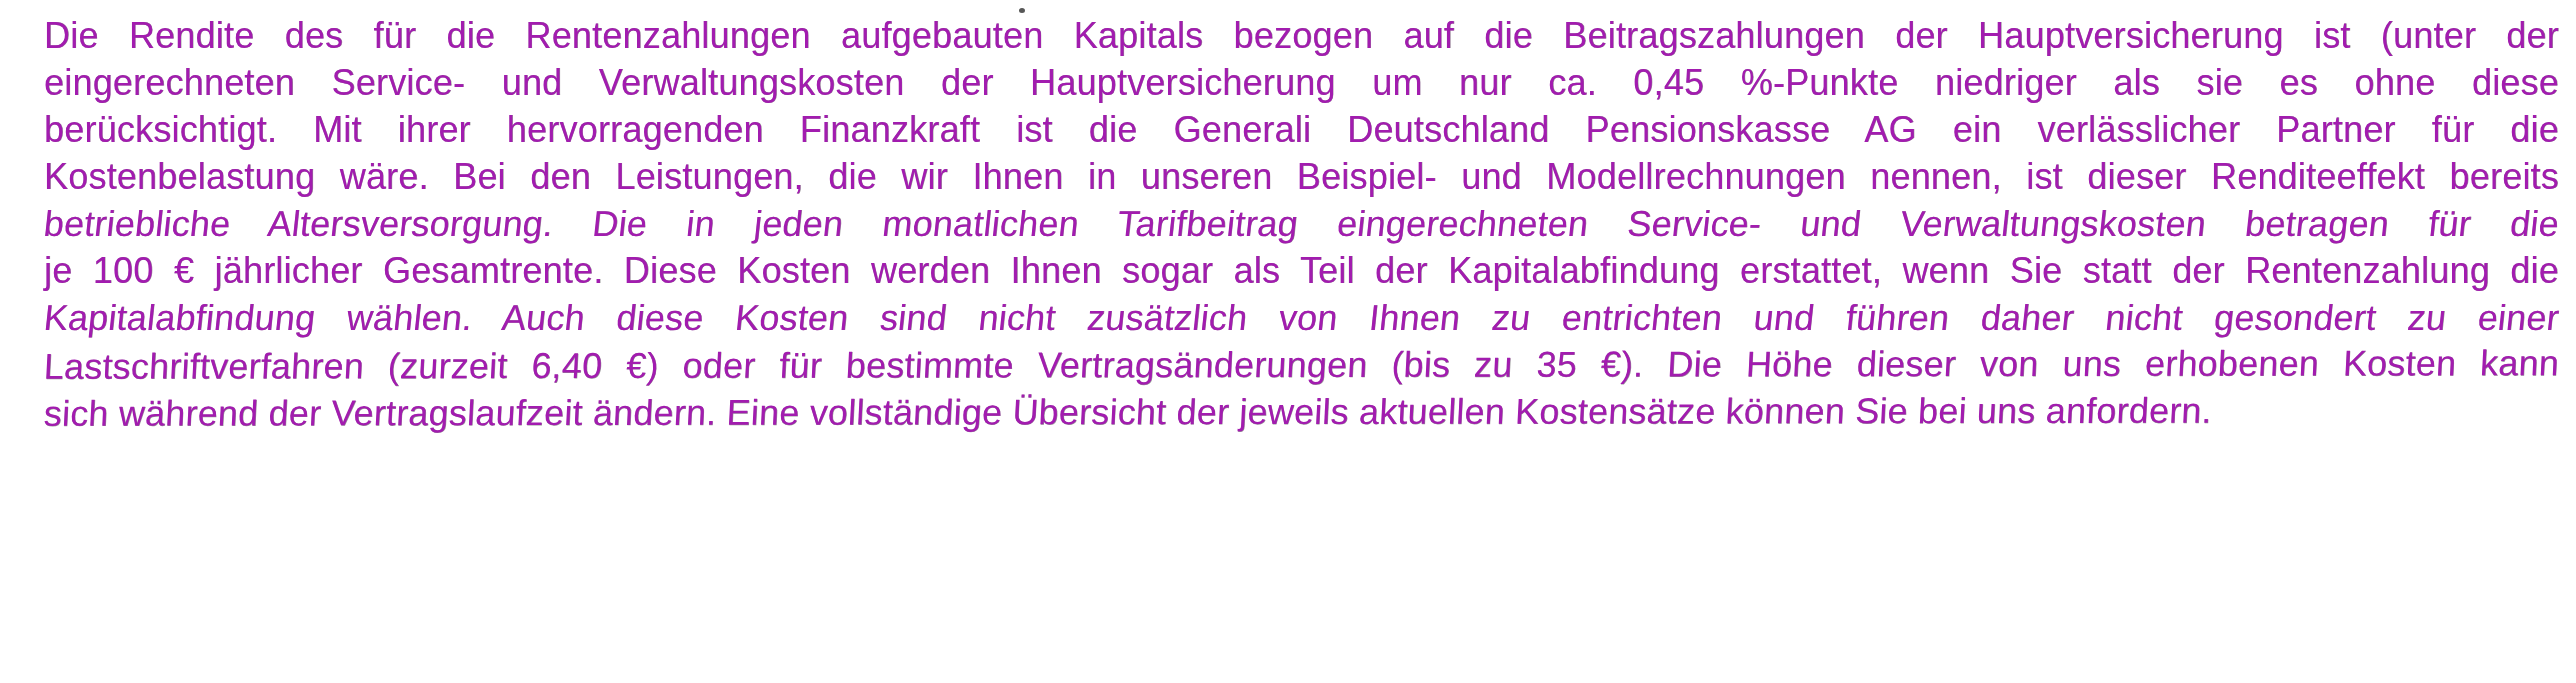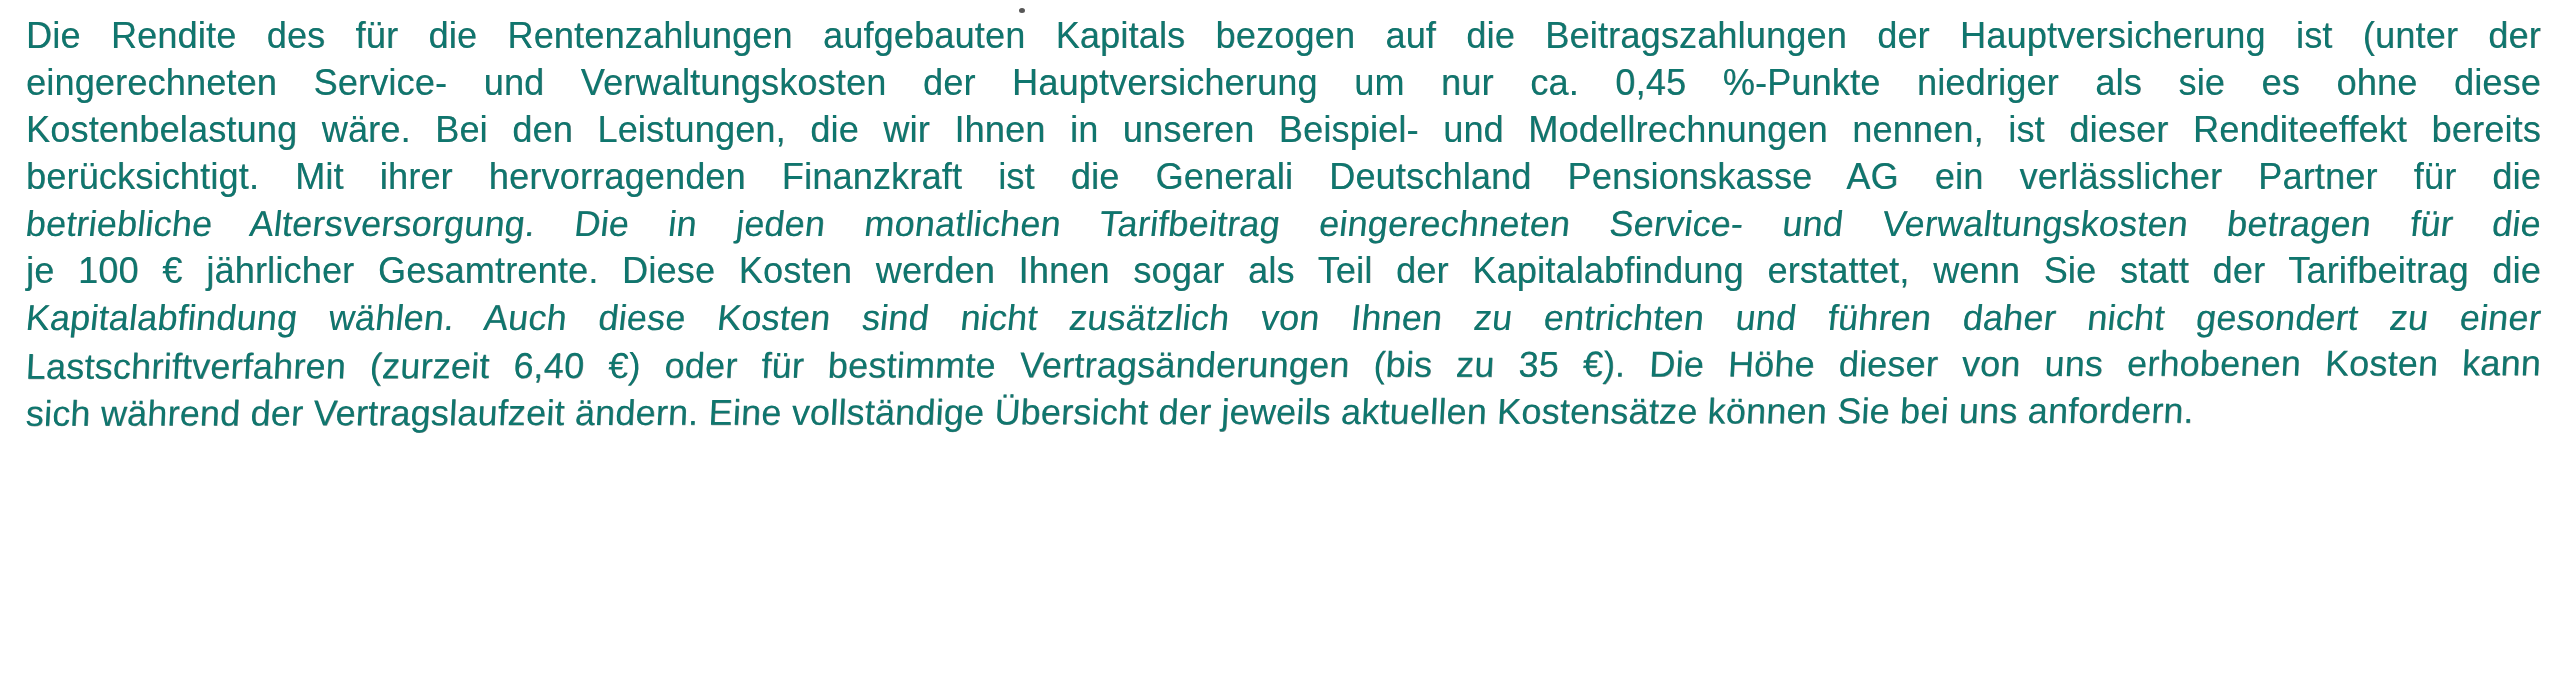--- a/index.html
+++ b/index.html
@@ -10,24 +10,24 @@
   .scan-page {
     position: relative;
     width: 2576px;
     height: 684px;
     background: #ffffff;
     overflow: hidden;
     font-family: "Liberation Sans", sans-serif;
   }
   .text-block {
     position: absolute;
-    left: 26px;
+    left: 44px;
     top: 12px;
     width: 2515px;
-    color: #0f766e;
+    color: #a21caf;
   }
   .line {
     font-size: 36px;
     line-height: 47px;
     letter-spacing: 0.2px;
     text-align: justify;
     text-align-last: justify;
     white-space: normal;
     text-shadow: 0.4px 0.4px 0.3px rgba(25,25,25,0.45);
   }
@@ -57,23 +57,23 @@
 </head>
 <body>
 
 <div class="scan-page">
 
   <div class="scan-speck"></div>
 
   <div class="text-block">
     <div class="line">Die Rendite des für die Rentenzahlungen aufgebauten Kapitals bezogen auf die Beitragszahlungen der Hauptversicherung ist (unter der</div>
     <div class="line">eingerechneten Service- und Verwaltungskosten der Hauptversicherung um nur ca. 0,45 %-Punkte niedriger als sie es ohne diese</div>
+    <div class="line">berücksichtigt. Mit ihrer hervorragenden Finanzkraft ist die Generali Deutschland Pensionskasse AG ein verlässlicher Partner für die</div>
     <div class="line">Kostenbelastung wäre. Bei den Leistungen, die wir Ihnen in unseren Beispiel- und Modellrechnungen nennen, ist dieser Renditeeffekt bereits</div>
-    <div class="line">berücksichtigt. Mit ihrer hervorragenden Finanzkraft ist die Generali Deutschland Pensionskasse AG ein verlässlicher Partner für die</div>
     <div class="line lean">betriebliche Altersversorgung. Die in jeden monatlichen Tarifbeitrag eingerechneten Service- und Verwaltungskosten betragen für die</div>
-    <div class="line">je 100 € jährlicher Gesamtrente. Diese Kosten werden Ihnen sogar als Teil der Kapitalabfindung erstattet, wenn Sie statt der Tarifbeitrag die</div>
+    <div class="line">je 100 € jährlicher Gesamtrente. Diese Kosten werden Ihnen sogar als Teil der Kapitalabfindung erstattet, wenn Sie statt der Rentenzahlung die</div>
     <div class="line lean">Kapitalabfindung wählen. Auch diese Kosten sind nicht zusätzlich von Ihnen zu entrichten und führen daher nicht gesondert zu einer</div>
     <div class="line lean-slight">Lastschriftverfahren (zurzeit 6,40 €) oder für bestimmte Vertragsänderungen (bis zu 35 €). Die Höhe dieser von uns erhobenen Kosten kann</div>
     <div class="line last lean-slight">sich während der Vertragslaufzeit ändern. Eine vollständige Übersicht der jeweils aktuellen Kostensätze können Sie bei uns anfordern.</div>
   </div>
 
 </div>
 
 
 </body></html>

